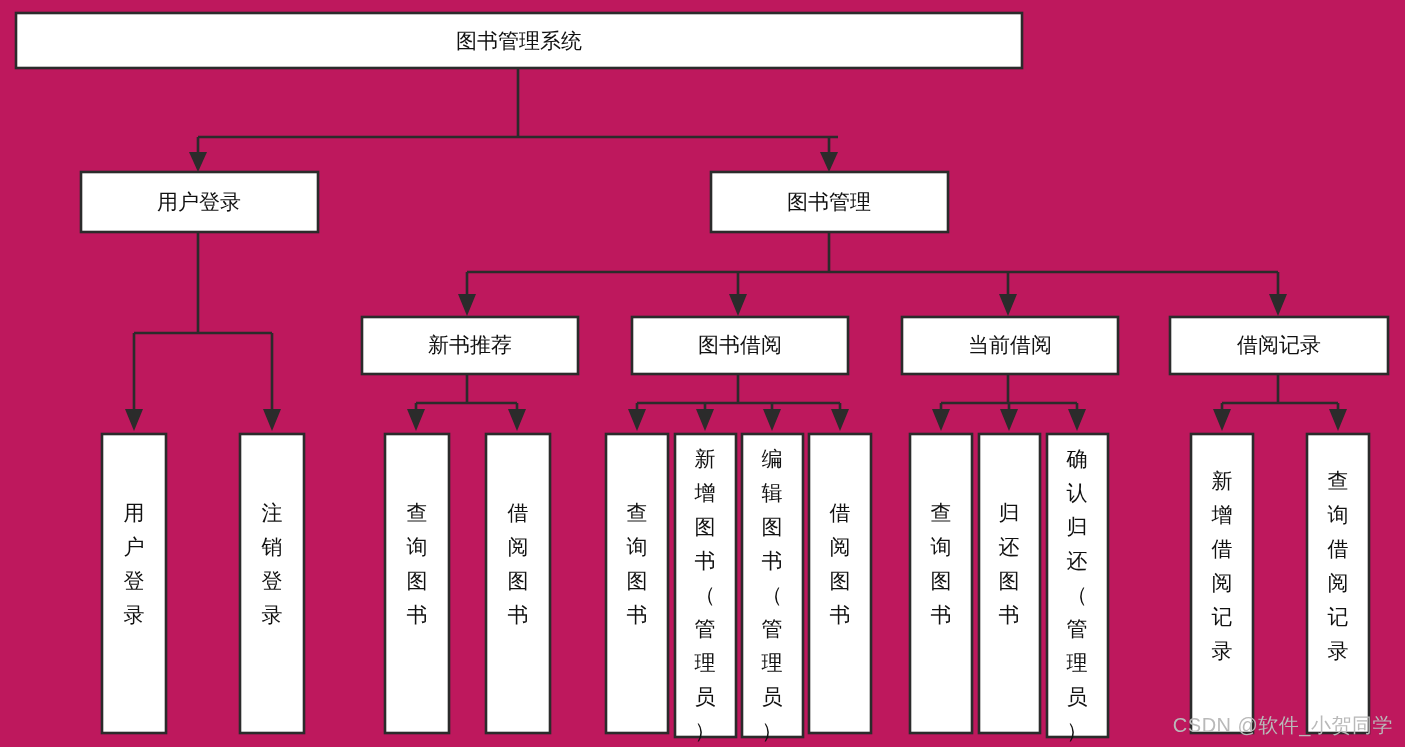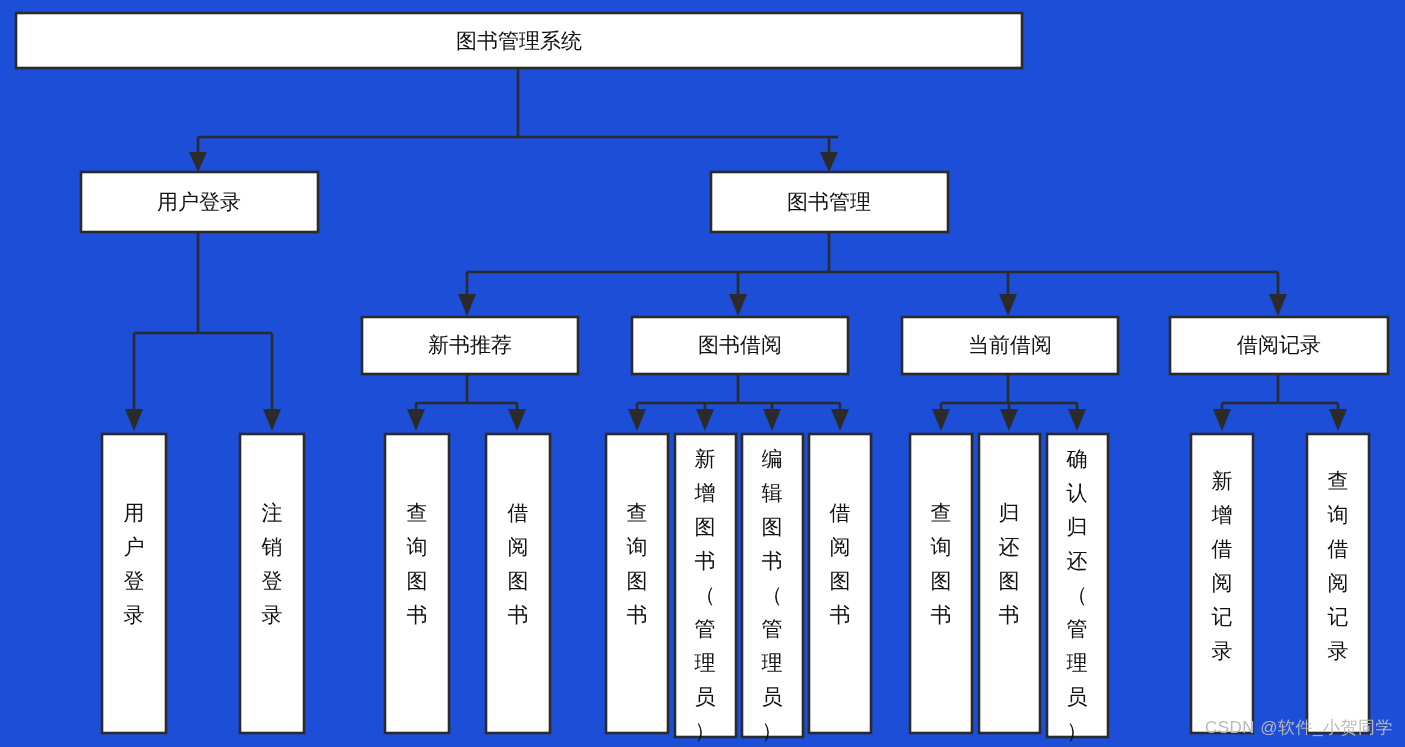--- a/index.html
+++ b/index.html
@@ -8,21 +8,21 @@
     padding: 0;
     background: #ffffff;
   }
   body {
     font-family: "Liberation Sans", "DejaVu Sans", sans-serif;
   }
   #diagram-root {
     position: relative;
     width: 1405px;
     height: 747px;
-    background: #1d4ed8;
+    background: #be185d;
     overflow: hidden;
   }
   svg#flowchart {
     position: absolute;
     top: 0;
     left: 0;
     width: 1405px;
     height: 747px;
     display: block;
   }
@@ -52,21 +52,21 @@
   }
   .arrow-head {
     fill: #2b2b2b;
     stroke: none;
   }
   .watermark {
     position: absolute;
     right: 12px;
     bottom: 8px;
     font-family: "Liberation Sans", "DejaVu Sans", sans-serif;
-    font-size: 17px;
+    font-size: 20px;
     color: #b9b9b9;
     letter-spacing: 0.5px;
     white-space: nowrap;
     pointer-events: none;
     user-select: none;
   }
 </style>
 </head>
 <body>
 

